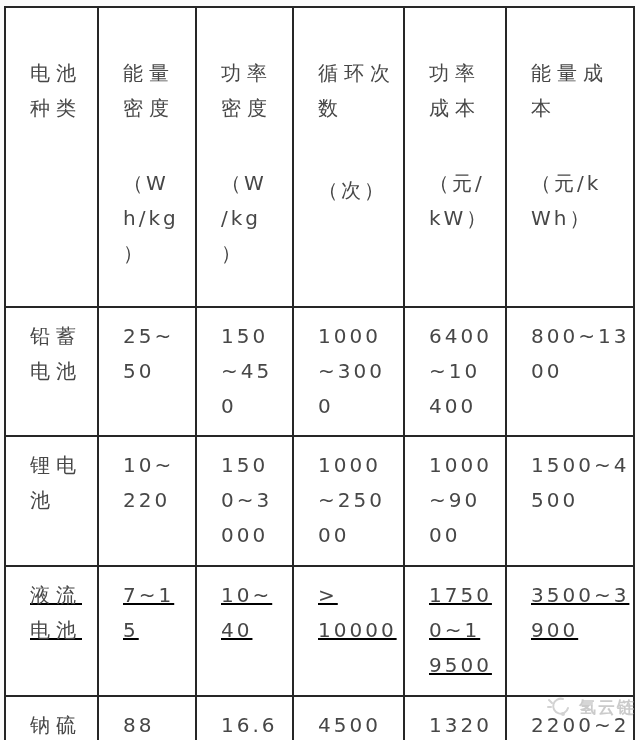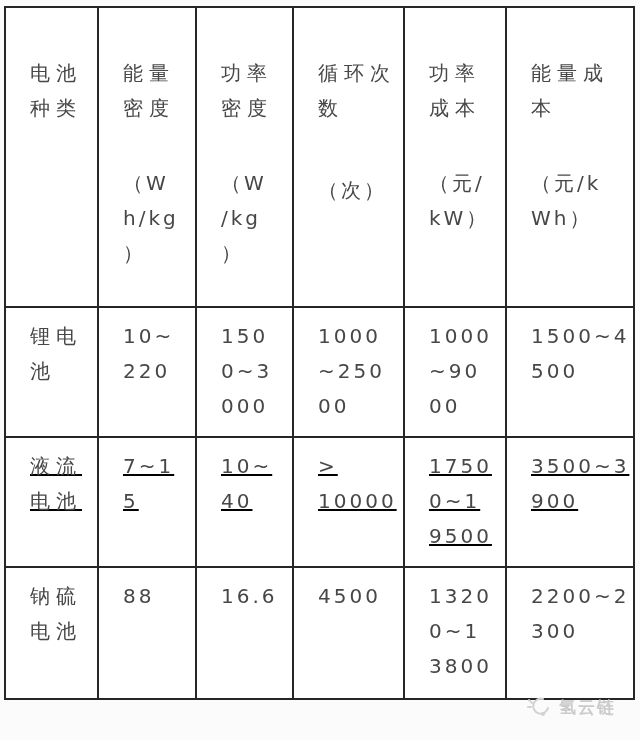--- a/index.html
+++ b/index.html
@@ -47,21 +47,21 @@
 
   .hdr-name { display: block; letter-spacing: 6px; }
   .hdr-unit { display: block; letter-spacing: 3px; margin-top: 5px; }
   th.col-cycles .hdr-unit { margin-top: 12px; }
 
   td.col-type { letter-spacing: 6px; }
   td.col-num  { letter-spacing: 3px; }
 
   .watermark {
     position: absolute;
-    left: 526px;
+    left: 546px;
     top: 694px;
     display: flex;
     align-items: center;
     gap: 7px;
   }
   .watermark-text {
     color: #cbcbcb;
     font-size: 17px;
     font-weight: bold;
     letter-spacing: 2px;
@@ -115,20 +115,37 @@
 kW）</span>
         </th>
         <th>
           <span class="hdr-name">能量成
 本</span>
           <span class="hdr-unit">（元/k
 Wh）</span>
         </th>
       </tr>
 
+      <tr class="data-row-0">
+        <td class="col-type">铅蓄
+电池</td>
+        <td class="col-num">25~
+50</td>
+        <td class="col-num">150
+~45
+0</td>
+        <td class="col-num">1000
+~300
+0</td>
+        <td class="col-num">6400
+~10
+400</td>
+        <td class="col-num">800~13
+00</td>
+      </tr>
 
       <tr class="data-row-1">
         <td class="col-type">锂电
 池</td>
         <td class="col-num">10~
 220</td>
         <td class="col-num">150
 0~3
 000</td>
         <td class="col-num">1000

